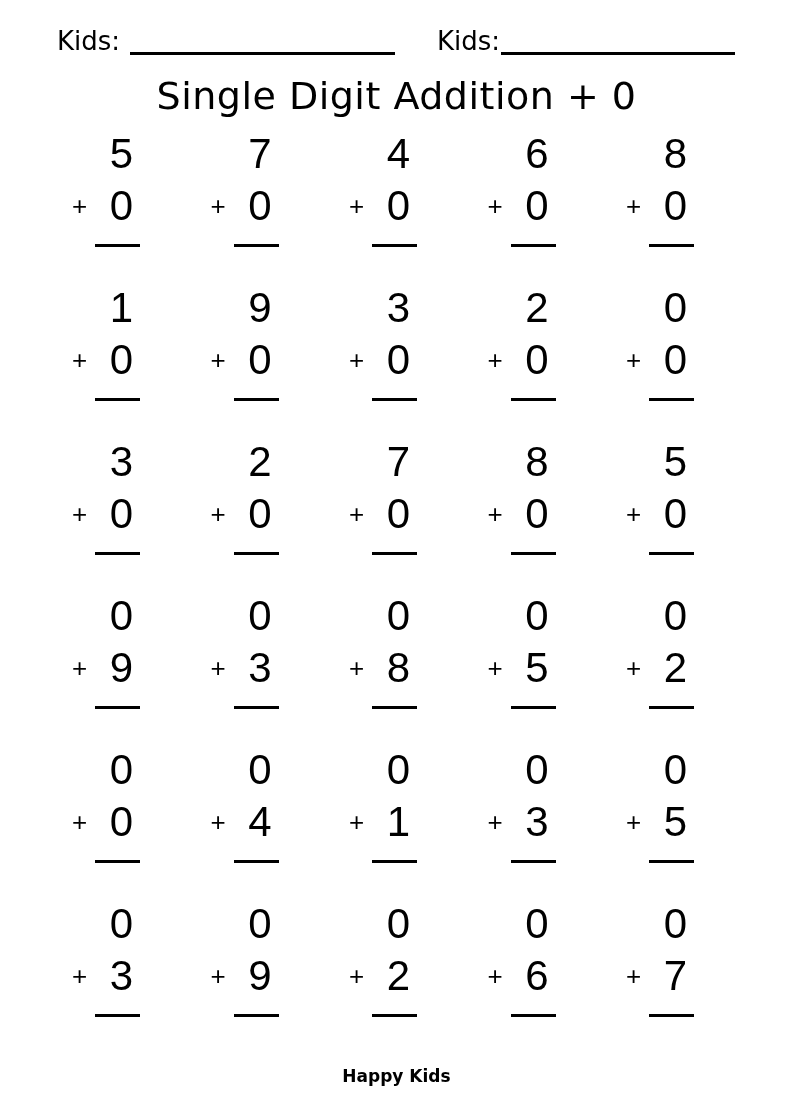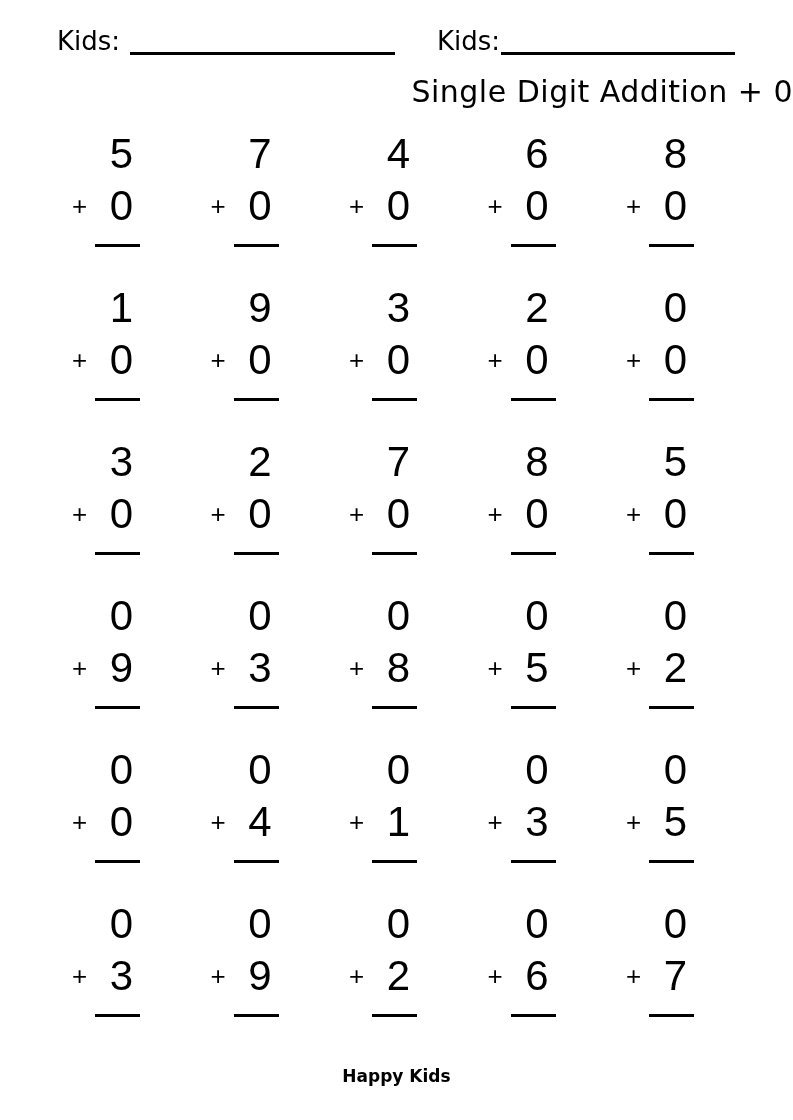--- a/index.html
+++ b/index.html
@@ -24,22 +24,22 @@
     position: absolute; left: 437px; top: 0;
     font-size: 26px; font-family: "DejaVu Sans", sans-serif;
   }
   .date-line {
     position: absolute; left: 501px; top: 0; width: 234px; height: 29px;
     border-bottom: 3px solid #000000;
   }
   
   .title {
     position: absolute; top: 74px; left: 0; width: 100%;
-    text-align: right;
-    font-size: 30px; font-weight: 500;
+    text-align: center;
+    font-size: 38px; font-weight: 500;
     font-family: "DejaVu Sans", sans-serif;
     letter-spacing: 0.5px;
   }
   
   .problems {
     position: absolute; top: 130px; left: 70px;
     display: grid;
     grid-template-columns: repeat(5, 138.5px);
     grid-auto-rows: 154px;
   }

